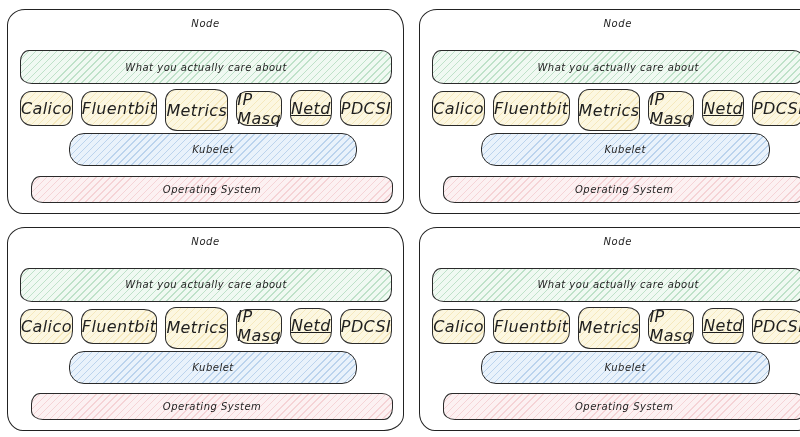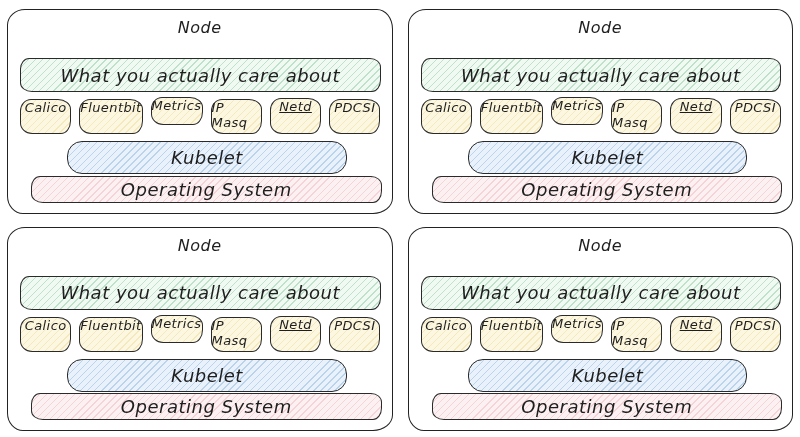--- a/index.html
+++ b/index.html
@@ -18,33 +18,33 @@
     box-sizing: border-box;
     border: 1.6px solid #222222;
     border-radius: 18px 16px 20px 16px / 16px 20px 16px 18px;
     padding: 5px 10px 10px 10px;
     display: flex;
     flex-direction: column;
     background: #ffffff;
   }
   .node-title {
     text-align: center;
-    font-size: 16px;
+    font-size: 10px;
     letter-spacing: 0.6px;
     margin: 3px 0 21px 0;
     font-style: italic;
   }
   .box {
     box-sizing: border-box;
     border: 1.4px solid #2a2a2a;
     border-radius: 9px 11px 9px 12px / 11px 9px 12px 9px;
     display: flex;
     align-items: center;
     justify-content: center;
-    font-size: 18px;
+    font-size: 10px;
     letter-spacing: 0.5px;
     font-style: italic;
   }
   .care {
     height: 34px;
     margin: 0 1px 7px 2px;
     background:
       repeating-linear-gradient(135deg, rgba(75,170,105,0.30) 0, rgba(75,170,105,0.30) 1px, transparent 1px, transparent 5px),
       #f0f9f2;
   }
@@ -55,29 +55,30 @@
     align-items: flex-start;
     height: 38px;
   }
   .chip {
     flex: 1;
     height: 35px;
     box-sizing: border-box;
     border: 1.4px solid #2a2a2a;
     border-radius: 11px 13px 10px 12px / 12px 10px 13px 11px;
     display: flex;
+    align-items: center;
     justify-content: center;
-    font-size: 13px;
+    font-size: 16px;
     letter-spacing: 0.4px;
     font-style: italic;
     background:
       repeating-linear-gradient(135deg, rgba(225,190,85,0.26) 0, rgba(225,190,85,0.26) 1px, transparent 1px, transparent 5px),
       #fcf7e1;
   }
-  .chip:nth-child(3) { height: 28px; transform: translateY(-2px); }
+  .chip:nth-child(3) { height: 42px; transform: translateY(-2px); }
   .chip:nth-child(5) { height: 36px; transform: translateY(-1px); text-decoration: underline; }
   .kubelet {
     height: 33px;
     width: 77%;
     margin-left: 13.5%;
     background:
       repeating-linear-gradient(135deg, rgba(80,140,205,0.30) 0, rgba(80,140,205,0.30) 1px, transparent 1px, transparent 5px),
       #e9f2fb;
     border-radius: 15px;
   }

